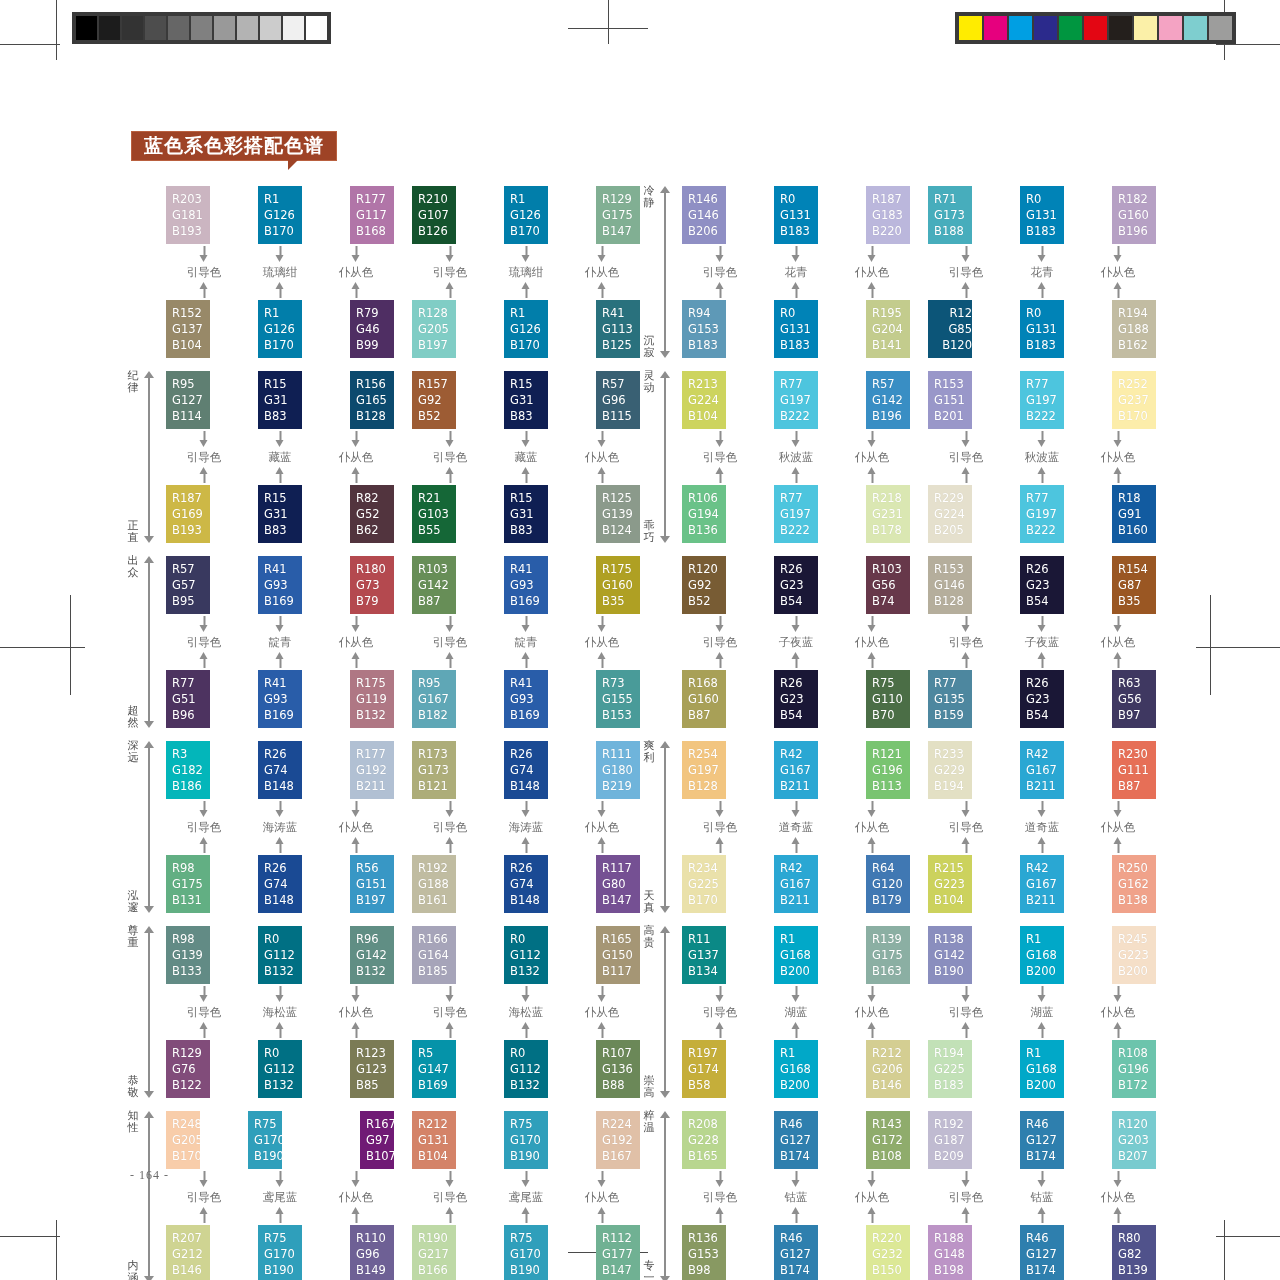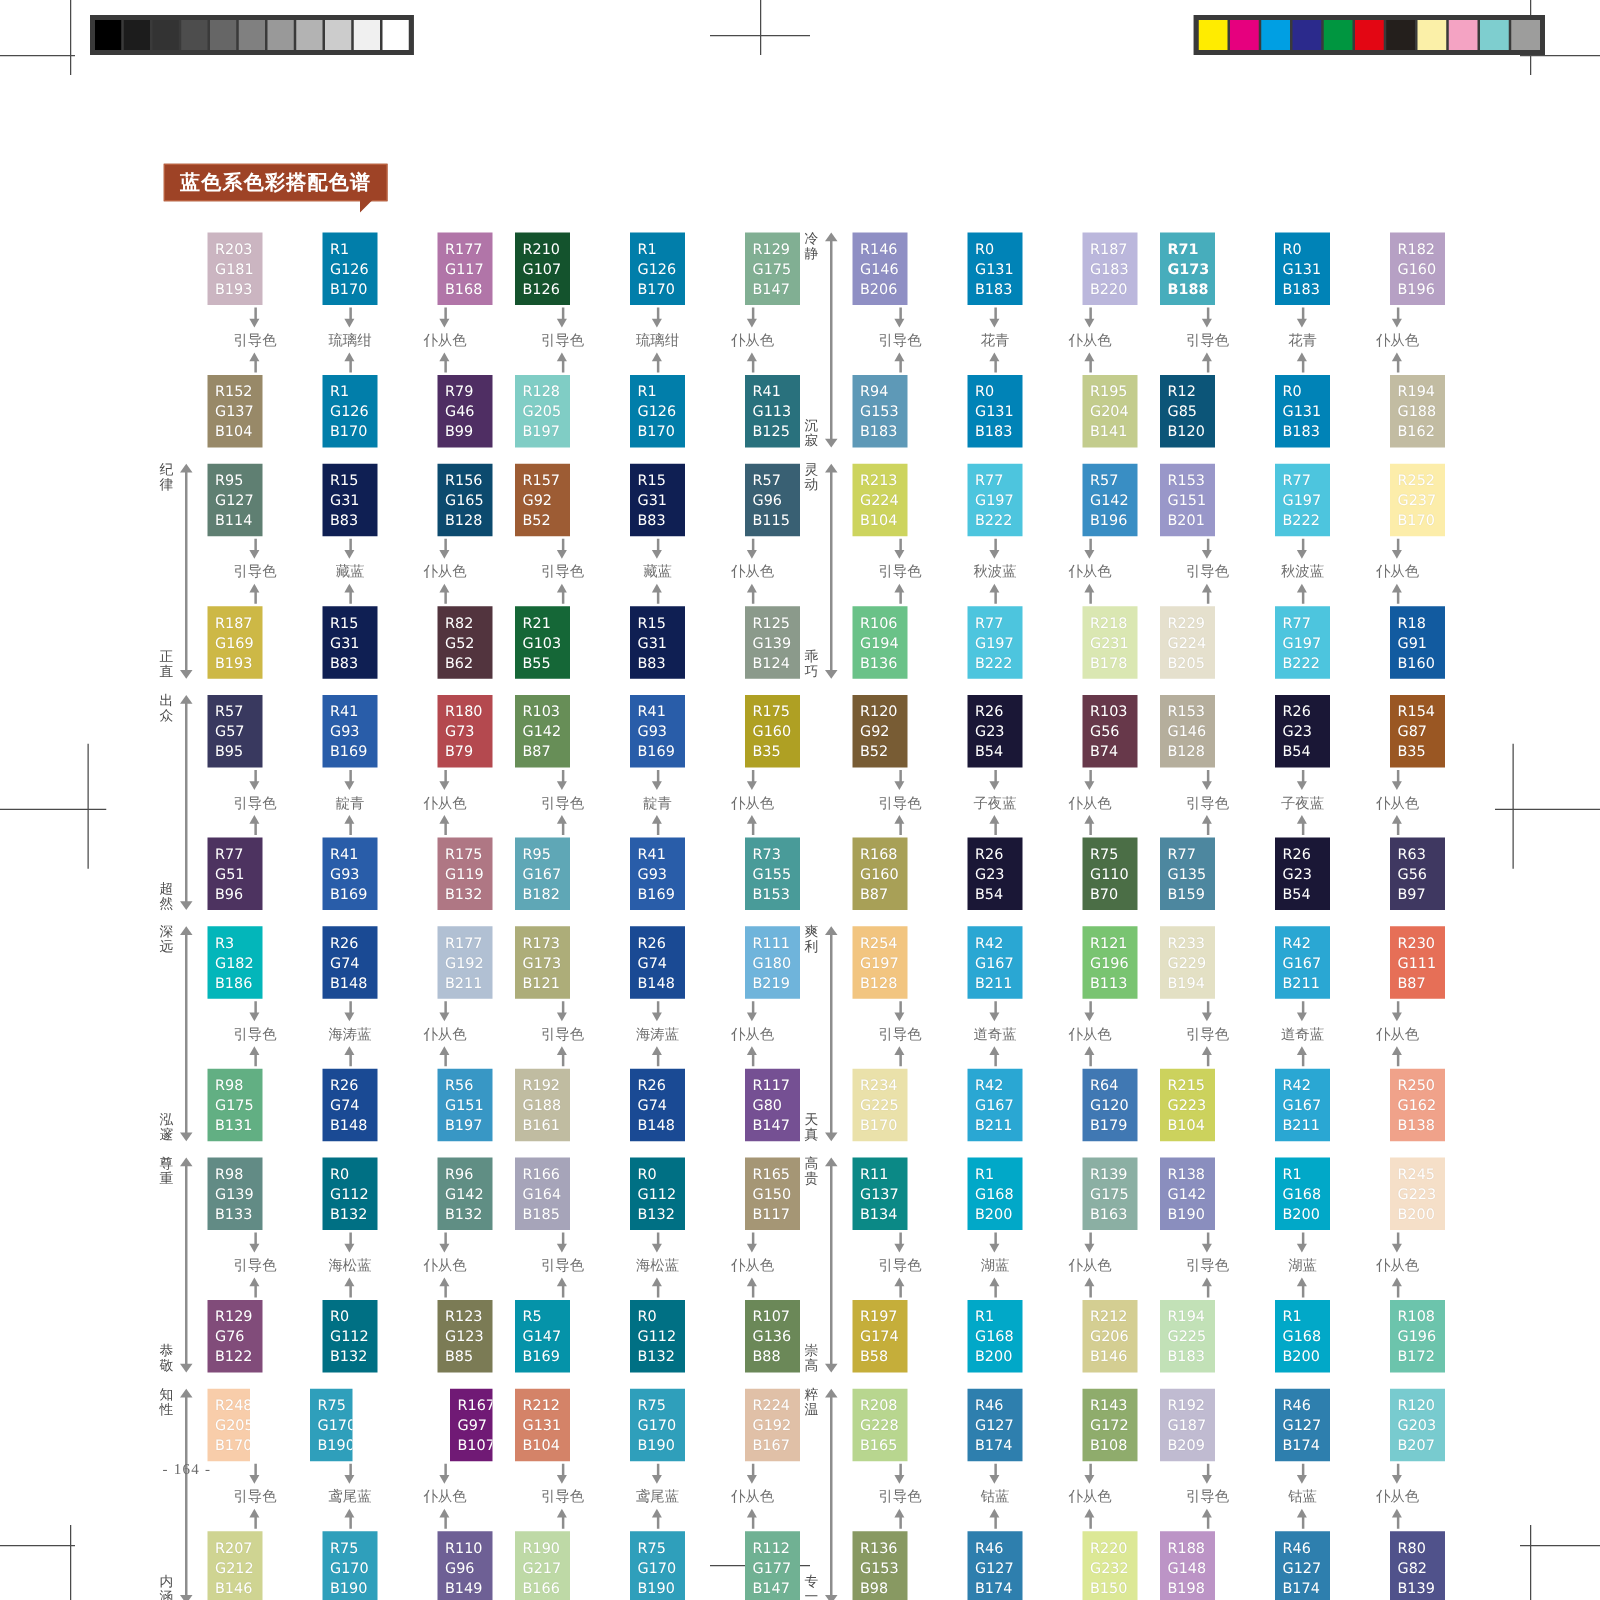--- a/index.html
+++ b/index.html
@@ -23,21 +23,21 @@
 
   
   #title-banner{
     position:absolute;left:131px;top:131px;
     background:#9e4326;
     padding:5px 12px 6px 12px;
     border:1px solid #b9603f;
     box-sizing:border-box;
   }
   #title-banner .t{
-    color:#ffffff;font-size:16px;line-height:17px;letter-spacing:1px;
+    color:#ffffff;font-size:19px;line-height:17px;letter-spacing:1px;
     font-family:"DejaVu Sans","Liberation Sans",sans-serif;font-weight:bold;
     white-space:nowrap;
   }
   #title-tail{
     position:absolute;left:288px;top:160px;width:0;height:0;
     border-left:10px solid #9e4326;
     border-bottom:10px solid transparent;
   }
 
   
@@ -1170,21 +1170,21 @@
               </div>
               <div class="sw" style="background: rgb(195, 204, 141);">
                 <span>R195</span>
                 <span>G204</span>
                 <span>B141</span>
               </div>
             </div>
           </div>
           <div class="blockset">
             <div class="swrow">
-              <div class="sw" style="background: rgb(71, 173, 188); font-weight: bold;">
+              <div class="sw" style="background: rgb(71, 173, 188);">
                 <span>R71</span>
                 <span>G173</span>
                 <span>B188</span>
               </div>
               <div class="sw" style="background: rgb(0, 131, 183);">
                 <span>R0</span>
                 <span>G131</span>
                 <span>B183</span>
               </div>
               <div class="sw" style="background: rgb(182, 160, 196);">
@@ -1222,21 +1222,21 @@
                   <span class="head"></span>
                 </div>
                 <div class="txt">仆从色</div>
                 <div class="arw up">
                   <span class="stem"></span>
                   <span class="head"></span>
                 </div>
               </div>
             </div>
             <div class="swrow">
-              <div class="sw" style="background: rgb(12, 85, 120);">
+              <div class="sw" style="background: rgb(12, 85, 120); text-align: right;">
                 <span>R12</span>
                 <span>G85</span>
                 <span>B120</span>
               </div>
               <div class="sw" style="background: rgb(0, 131, 183);">
                 <span>R0</span>
                 <span>G131</span>
                 <span>B183</span>
               </div>
               <div class="sw" style="background: rgb(194, 188, 162);">

